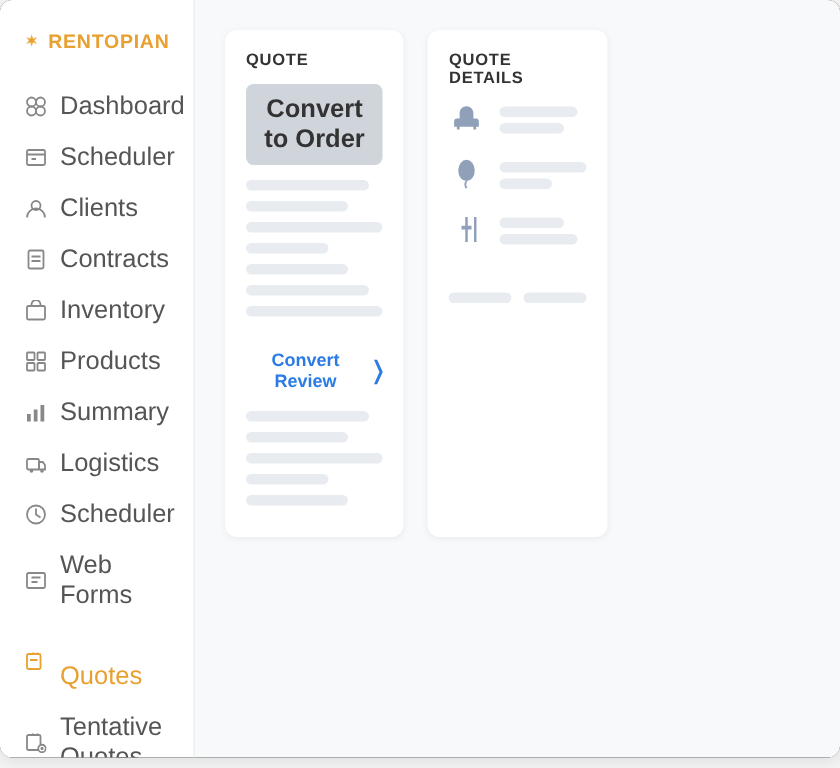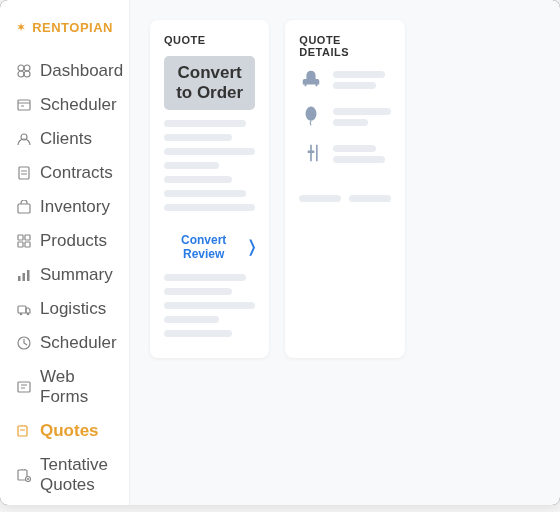--- a/index.html
+++ b/index.html
@@ -281,21 +281,21 @@
       <span>Web Forms</span>
     </div>
     <div class="sidebar-item active">
       <span class="sidebar-icon">
         <svg width="14" height="14" viewBox="0 0 14 14" fill="none">
             <rect x="1" y="2" width="9" height="10" rx="1" stroke="#e8a030" stroke-width="1.2"></rect>
             <path d="M5 2V1M8 2V1" stroke="#e8a030" stroke-width="1.2"></path>
             <line x1="3" y1="6" x2="8" y2="6" stroke="#e8a030" stroke-width="1.2"></line>
           </svg>
       </span>
-      <span style="color:#e8a030;font-weight:700;">Quotes</span>
+      <span style="color:#e8a030;font-weight:400;margin-top:20px;">Quotes</span>
     </div>
     <div class="sidebar-item">
       <span class="sidebar-icon">
         <svg width="14" height="14" viewBox="0 0 14 14" fill="none">
             <rect x="1" y="2" width="9" height="10" rx="1" stroke="#888" stroke-width="1.2"></rect>
             <path d="M5 2V1M8 2V1" stroke="#888" stroke-width="1.2"></path>
             <circle cx="11" cy="11" r="2.5" fill="#fff" stroke="#888" stroke-width="1.2"></circle>
             <line x1="10" y1="11" x2="12" y2="11" stroke="#888" stroke-width="1.2"></line>
             <line x1="11" y1="10" x2="11" y2="12" stroke="#888" stroke-width="1.2"></line>
           </svg>

